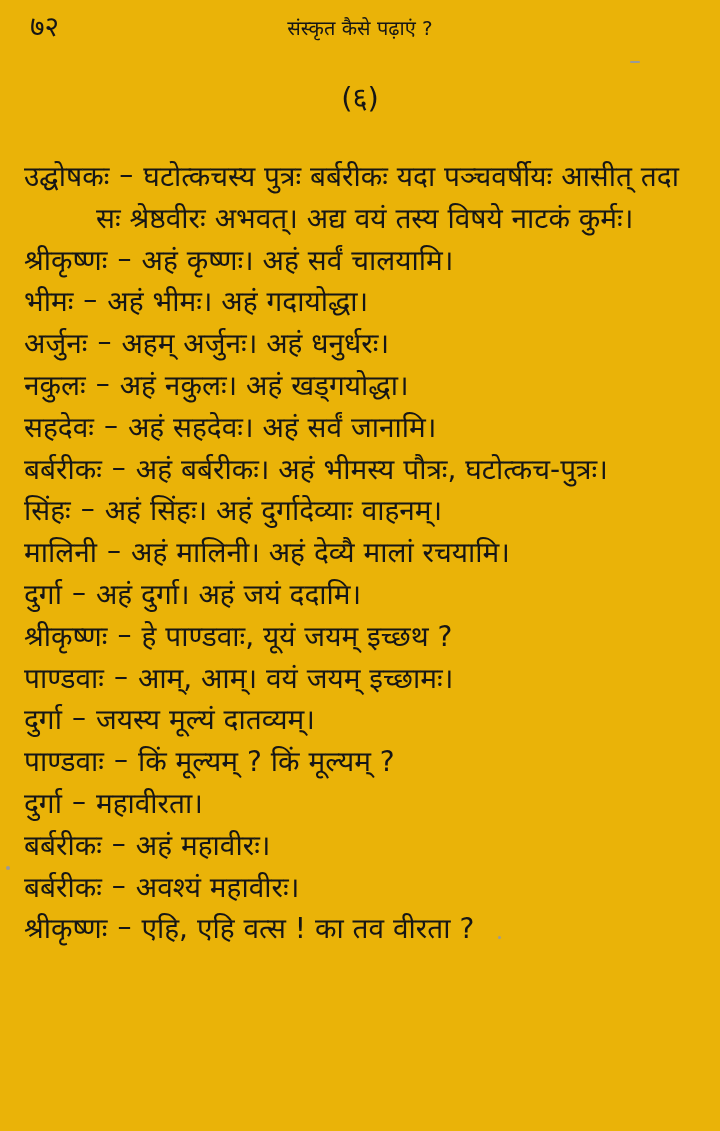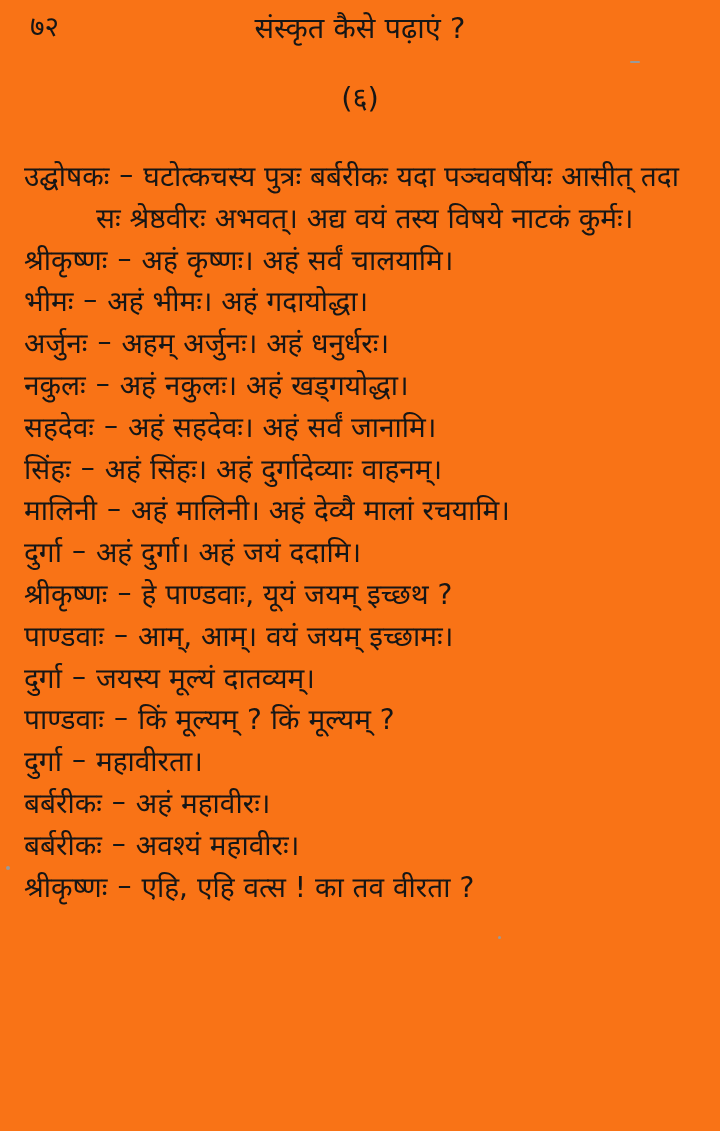--- a/index.html
+++ b/index.html
@@ -1,39 +1,39 @@
 <!DOCTYPE html>
 <html><head>
 <meta charset="utf-8">
 <style>
   html, body { margin: 0; padding: 0; background: #e9e9e9; }
   .page {
     position: relative;
     width: 720px;
     height: 1131px;
-    background: #f97316;
+    background: #eab308;
     overflow: hidden;
     font-family: "DejaVu Sans", "Liberation Sans", sans-serif;
     color: #161616;
   }
   
   .page-number {
     position: absolute;
     left: 30px;
     top: 10px;
     font-size: 28px;
     line-height: 34px;
   }
   .page-title {
     position: absolute;
     left: 0;
     right: 0;
     top: 8px;
     text-align: center;
-    font-size: 29px;
+    font-size: 20px;
     line-height: 40px;
   }
   .section-heading {
     position: absolute;
     left: 0;
     right: 0;
     top: 78px;
     text-align: center;
     font-size: 29px;
     line-height: 40px;
@@ -75,20 +75,21 @@
   <div class="section-heading">(६)</div>
 
   <div class="dialogue">
     <p><span>उद्घोषकः</span><span class="dash">–</span><span>घटोत्कचस्य पुत्रः बर्बरीकः यदा पञ्चवर्षीयः आसीत् तदा</span></p>
     <p class="cont"><span>सः श्रेष्ठवीरः अभवत्। अद्य वयं तस्य विषये नाटकं कुर्मः।</span></p>
     <p><span>श्रीकृष्णः</span><span class="dash">–</span><span>अहं कृष्णः। अहं सर्वं चालयामि।</span></p>
     <p><span>भीमः</span><span class="dash">–</span><span>अहं भीमः। अहं गदायोद्धा।</span></p>
     <p><span>अर्जुनः</span><span class="dash">–</span><span>अहम् अर्जुनः। अहं धनुर्धरः।</span></p>
     <p><span>नकुलः</span><span class="dash">–</span><span>अहं नकुलः। अहं खड्गयोद्धा।</span></p>
     <p><span>सहदेवः</span><span class="dash">–</span><span>अहं सहदेवः। अहं सर्वं जानामि।</span></p>
+    <p><span>बर्बरीकः</span><span class="dash">–</span><span>अहं बर्बरीकः। अहं भीमस्य पौत्रः, घटोत्कच-पुत्रः।</span></p>
     <p><span>सिंहः</span><span class="dash">–</span><span>अहं सिंहः। अहं दुर्गादेव्याः वाहनम्।</span></p>
     <p><span>मालिनी</span><span class="dash">–</span><span>अहं मालिनी। अहं देव्यै मालां रचयामि।</span></p>
     <p><span>दुर्गा</span><span class="dash">–</span><span>अहं दुर्गा। अहं जयं ददामि।</span></p>
     <p><span>श्रीकृष्णः</span><span class="dash">–</span><span>हे पाण्डवाः, यूयं जयम् इच्छथ ?</span></p>
     <p><span>पाण्डवाः</span><span class="dash">–</span><span>आम्, आम्। वयं जयम् इच्छामः।</span></p>
     <p><span>दुर्गा</span><span class="dash">–</span><span>जयस्य मूल्यं दातव्यम्।</span></p>
     <p><span>पाण्डवाः</span><span class="dash">–</span><span>किं मूल्यम् ? किं मूल्यम् ?</span></p>
     <p><span>दुर्गा</span><span class="dash">–</span><span>महावीरता।</span></p>
     <p><span>बर्बरीकः</span><span class="dash">–</span><span>अहं महावीरः।</span></p>
     <p><span>बर्बरीकः</span><span class="dash">–</span><span>अवश्यं महावीरः।</span></p>

